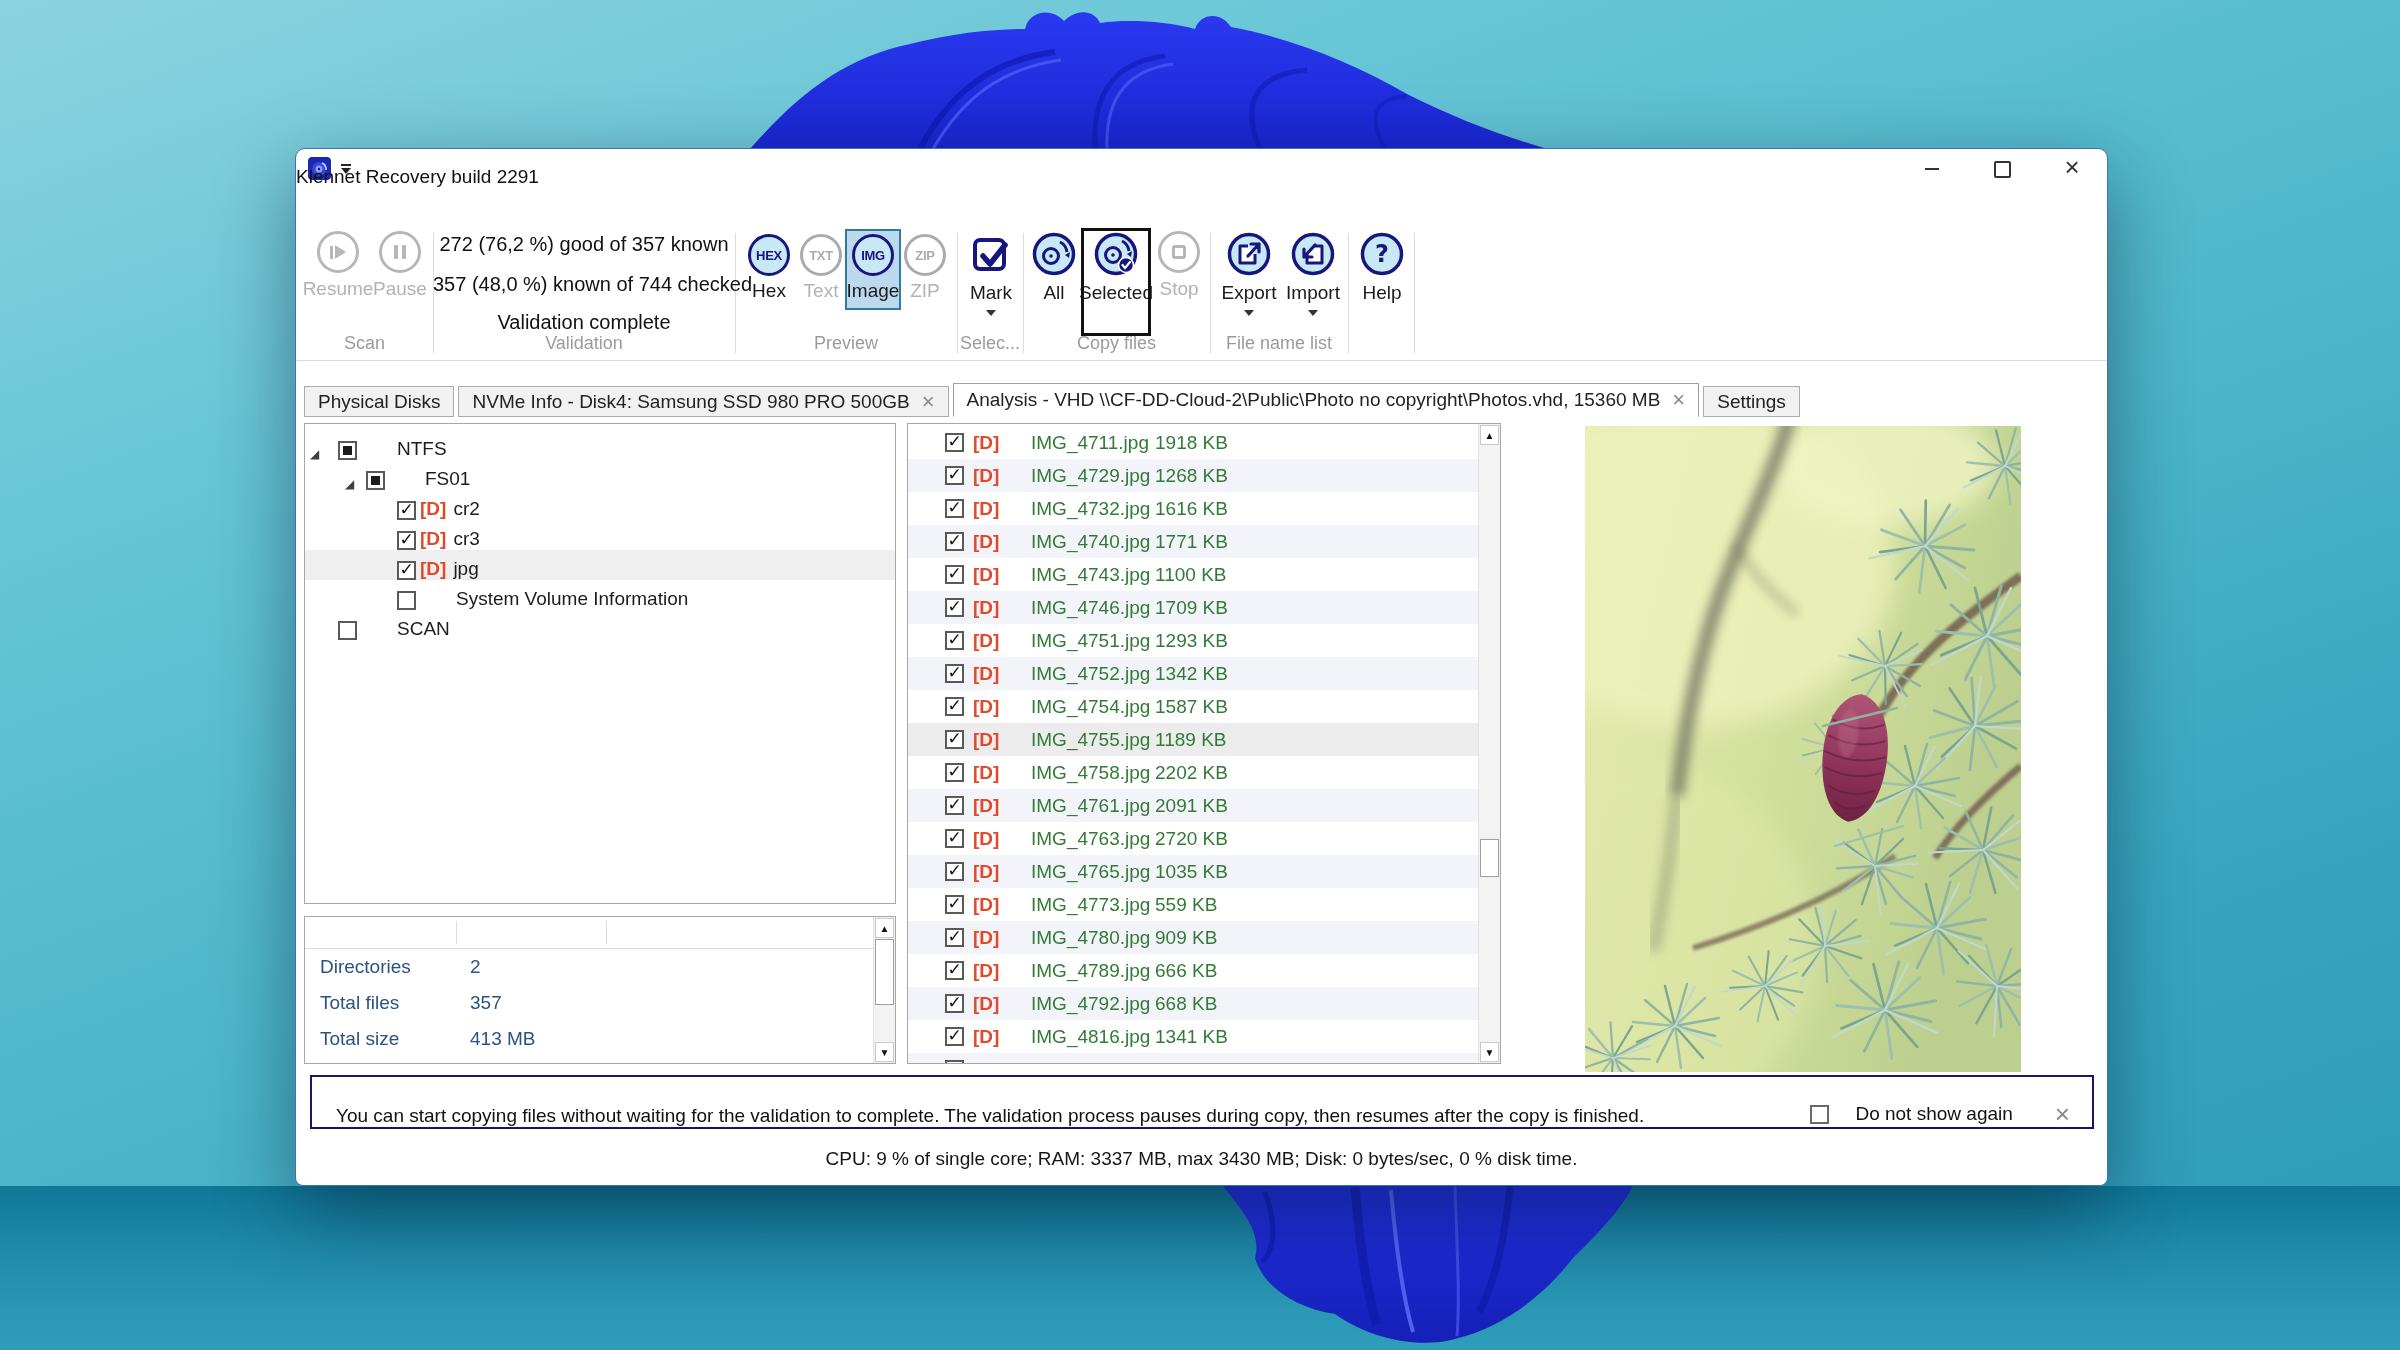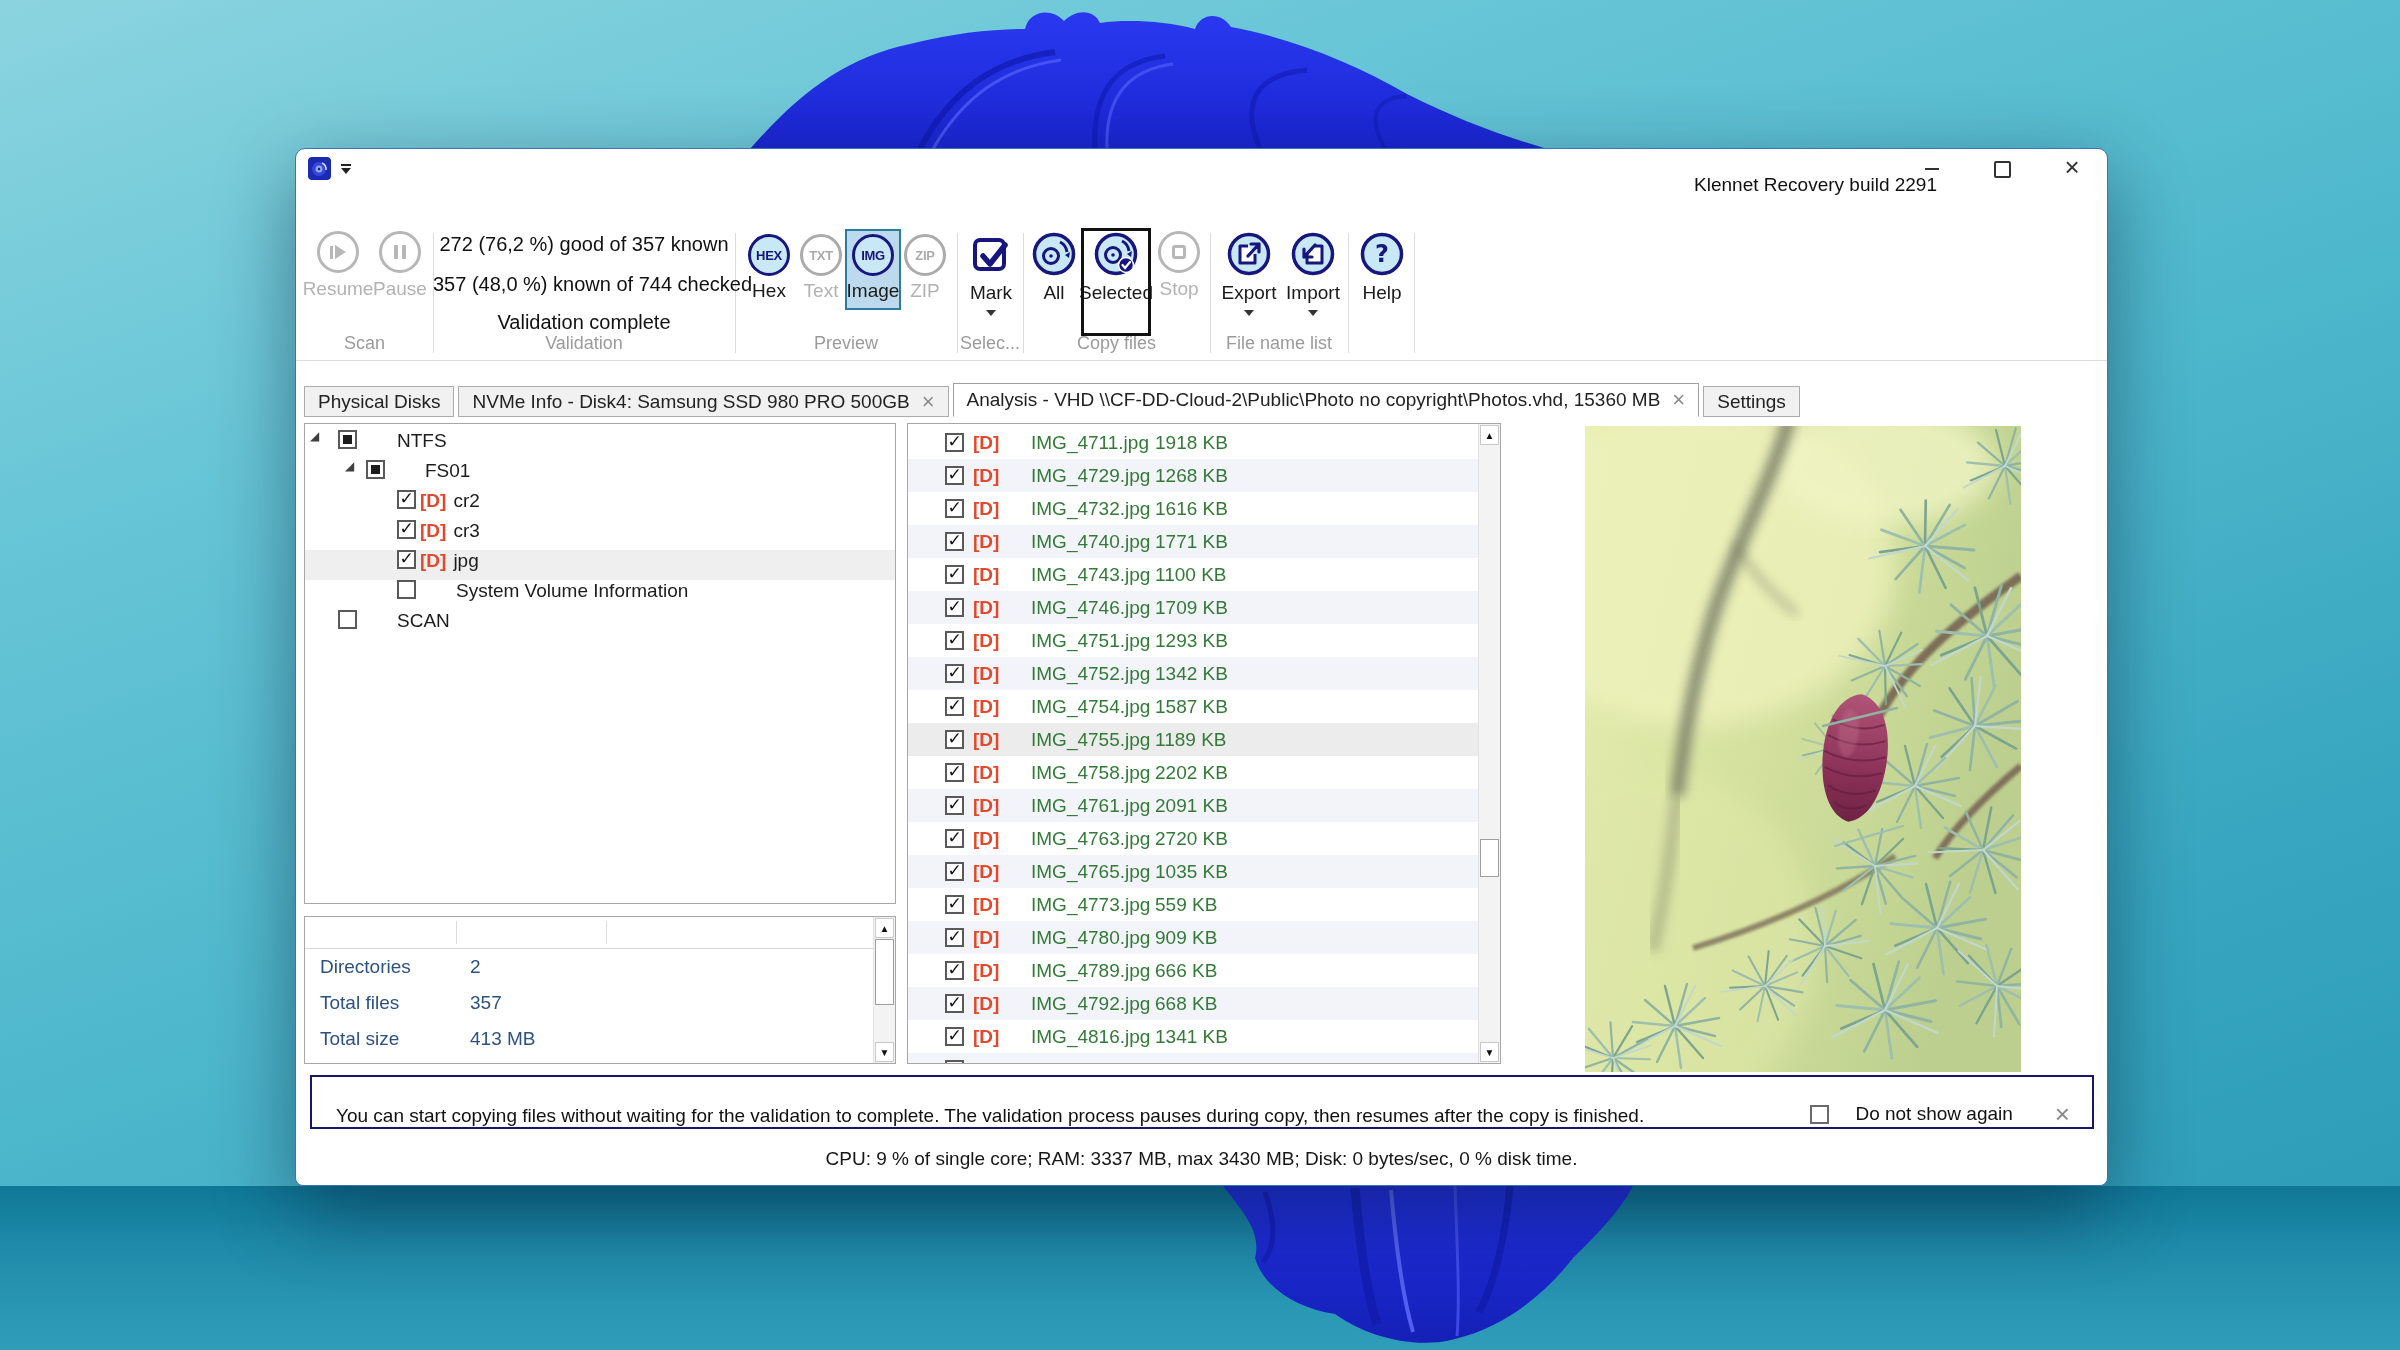--- a/index.html
+++ b/index.html
@@ -13,21 +13,21 @@
 
   
   .window{position:absolute;left:295px;top:148px;width:1813px;height:1038px;background:#fff;
        border:1px solid #3c72b9;border-radius:10px 10px 8px 8px;box-shadow:0 26px 80px rgba(0,20,45,.45);
        box-sizing:border-box;overflow:hidden;z-index:5;color:#1a1a1a}
   .titlebar{position:absolute;left:0;top:0;width:100%;height:40px}
   .appicon{position:absolute;left:12px;top:8px;width:23px;height:23px;border-radius:4px;overflow:hidden}
   .qa-caret{position:absolute;left:44px;top:14px;width:12px;height:12px}
   .qa-caret i{display:block;width:10px;height:2px;background:#222;margin:1px auto 2px}
   .qa-caret b{display:block;margin:0 auto;width:0;height:0;border-left:5px solid transparent;border-right:5px solid transparent;border-top:6px solid #222}
-  .title{position:absolute;left:0;right:170px;top:16px;height:40px;line-height:40px;text-align:right;font-size:19px;color:#111}
+  .title{position:absolute;left:0;right:170px;top:8px;height:40px;line-height:40px;text-align:left;font-size:19px;color:#111}
   .wctrl{position:absolute;right:0;top:0;display:flex}
   .wbtn{width:70px;height:40px;display:flex;align-items:center;justify-content:center}
   .glyph-min{width:14px;height:2px;background:#333}
   .glyph-max{width:13px;height:13px;border:2px solid #333;border-radius:2px}
   .glyph-close{font-size:26px;color:#333;line-height:1;margin-top:-4px}
   .collapse-chevron{position:absolute;right:18px;top:48px;width:18px;height:16px}
   .collapse-chevron i{display:block;width:11px;height:11px;border-right:3px solid #111;border-bottom:3px solid #111;transform:rotate(45deg);margin:0 auto}
 
   
   .ribbon-tabs{position:absolute;left:0;top:40px;width:100%;height:38px}
@@ -61,21 +61,21 @@
   .doc-tabs{position:absolute;left:8px;top:234px;right:8px;height:34px;display:flex;gap:4px;align-items:flex-end}
   .dtab{height:31px;background:#f1f1f1;border:1px solid #ababab;display:flex;align-items:center;
         padding:0 13px;font-size:19px;color:#222;box-sizing:border-box;white-space:nowrap}
   .dtab.active{height:34px;background:#fff;border-color:#9f9f9f;border-bottom:1px solid #fff;z-index:2}
   .tclose{display:none;margin-left:12px;color:#8a8a8a;font-size:22px;line-height:1}
   .dtab.show-close .tclose{display:inline}
 
   
   .tree-panel{position:absolute;left:8px;top:274px;width:592px;height:481px;border:1px solid #a6a6a6;
         box-sizing:border-box;overflow:hidden;background:#fff;padding-top:6px}
-  .tree-row{height:30px;display:flex;align-items:flex-start;font-size:19px;padding-left:5px}
+  .tree-row{height:30px;display:flex;align-items:flex-end;font-size:19px;padding-left:5px}
   .tree-row.level-1{padding-left:40px}
   .tree-row.level-2{padding-left:92px}
   .tree-row.sel{background:#efefef}
   .exp-slot{display:inline-flex;width:28px;flex:none}
   .level-1 .exp-slot{width:21px}
   .level-2 .exp-slot{width:0}
   .exp{visibility:hidden;font-size:12px;color:#3f3f3f;line-height:1}
   .exp::before{content:"◢"}
   .has-exp .exp{visibility:visible}
   .cb{width:19px;height:19px;border:2px solid #595959;background:#fff;box-sizing:border-box;

